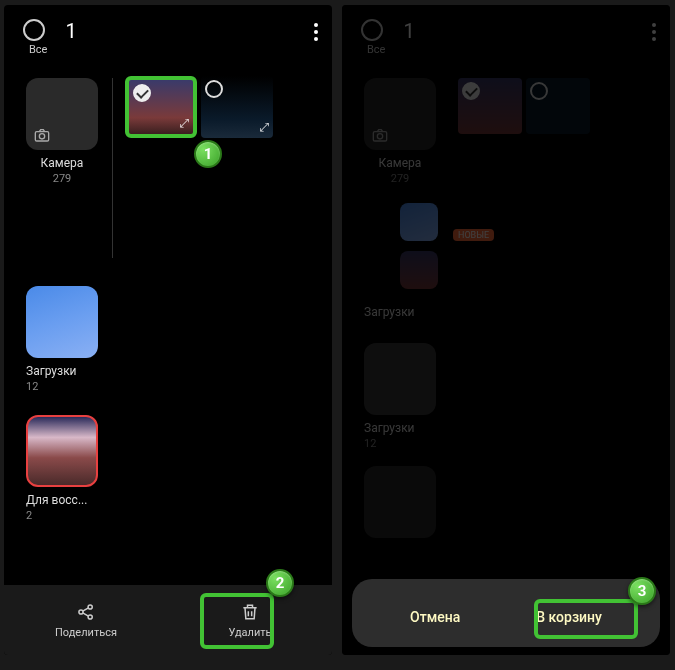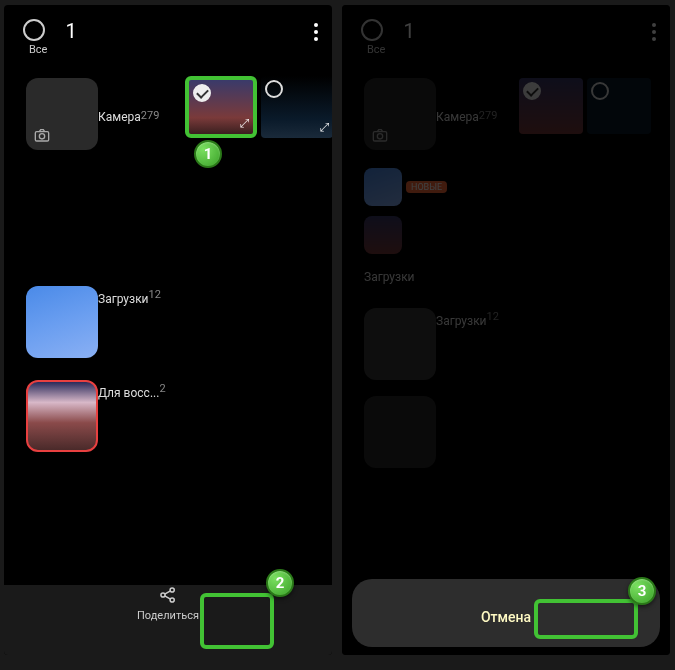--- a/index.html
+++ b/index.html
@@ -61,21 +61,21 @@
   }
 
   
   .content {
     padding: 18px 10px 0 22px;
     position: relative;
     z-index: 1;
   }
   .album-row { display: flex; gap: 8px; align-items: flex-start; }
   .album {
-    display: flex; flex-direction: row; align-items: center;
+    display: flex; flex-direction: column; align-items: center;
   }
   .thumb {
     width: 72px; height: 72px;
     border-radius: 12px;
     position: relative;
     background: #333;
     display: flex; align-items: center; justify-content: center;
   }
   .thumb.camera { background: #2a2a2a; }
   .thumb.camera svg { position: absolute; bottom: 8px; left: 8px; }
@@ -141,20 +141,21 @@
     background: #1a1a1a;
     height: 70px;
     display: flex;
     z-index: 1;
   }
   .bb-btn {
     flex: 1;
     display: flex;
     flex-direction: column;
     align-items: center;
+    justify-content: center;
     gap: 4px;
     cursor: pointer;
   }
   .bb-btn svg { width: 20px; height: 20px; }
   .bb-label { font-size: 11px; color: #ccc; }
 
   
   .hl {
     position: absolute;
     border: 4px solid #42c234;
@@ -194,22 +195,23 @@
     justify-content: space-around;
   }
   .dialog-btn {
     color: #fef9c3;
     font-size: 14px;
     padding: 10px 14px;
     cursor: pointer;
     font-weight: 500;
   }
   .folder-row {
-    display: flex; align-items: center; gap: 4px;
+    display: flex; align-items: flex-end; gap: 15px;
     margin-bottom: 10px;
+    margin-left: 36px;
   }
   .folder-thumb {
     width: 38px; height: 38px; border-radius: 8px;
     background: #333;
   }
   .folder-thumb.blue { background: linear-gradient(160deg,#4a8ae8,#8ab0f4); }
   .folder-thumb.canyon { background: linear-gradient(180deg,#3a3a6a,#7a3a3a); }
   .tag-new {
     background: #ff6b3a;
     color: #fff;
@@ -287,20 +289,26 @@
     <div class="bottom-bar">
       <div class="bb-btn">
         <svg viewBox="0 0 24 24" fill="none" stroke="#ccc" stroke-width="1.8">
             <circle cx="6" cy="12" r="2.5"></circle>
             <circle cx="17" cy="6" r="2.5"></circle>
             <circle cx="17" cy="18" r="2.5"></circle>
             <path d="M8 11l7-4M8 13l7 4"></path>
           </svg>
         <div class="bb-label">Поделиться</div>
       </div>
+      <div class="bb-btn">
+        <svg viewBox="0 0 24 24" fill="none" stroke="#ccc" stroke-width="1.8">
+            <path d="M4 7h16M9 7V4h6v3M6 7l1 13h10l1-13M10 11v6M14 11v6"></path>
+          </svg>
+        <div class="bb-label">Удалить</div>
+      </div>
     </div>
 
     <div class="badge" style="top:135px; left:190px;">1</div>
     <div class="hl" style="bottom:6px; left:196px; width:74px; height:56px;"></div>
     <div class="badge" style="bottom:58px; left:262px;">2</div>
   </div>
 
   <div class="screen dimmed">
     <div class="header">
       <div class="header-left">
@@ -360,19 +368,20 @@
         </div>
         <div class="album" style="align-items:flex-start;">
           <div class="thumb" style="background:#2a2a2a;"></div>
         </div>
       </div>
     </div>
 
     <div class="dialog">
       <div class="dialog-actions">
         <div class="dialog-btn">Отмена</div>
+        <div class="dialog-btn">В корзину</div>
       </div>
     </div>
 
     <div class="hl" style="bottom:16px; right:32px; width:104px; height:40px; z-index:25;"></div>
     <div class="badge" style="bottom:50px; right:14px; z-index:26;">3</div>
   </div>
 </div>
 
 </body></html>

